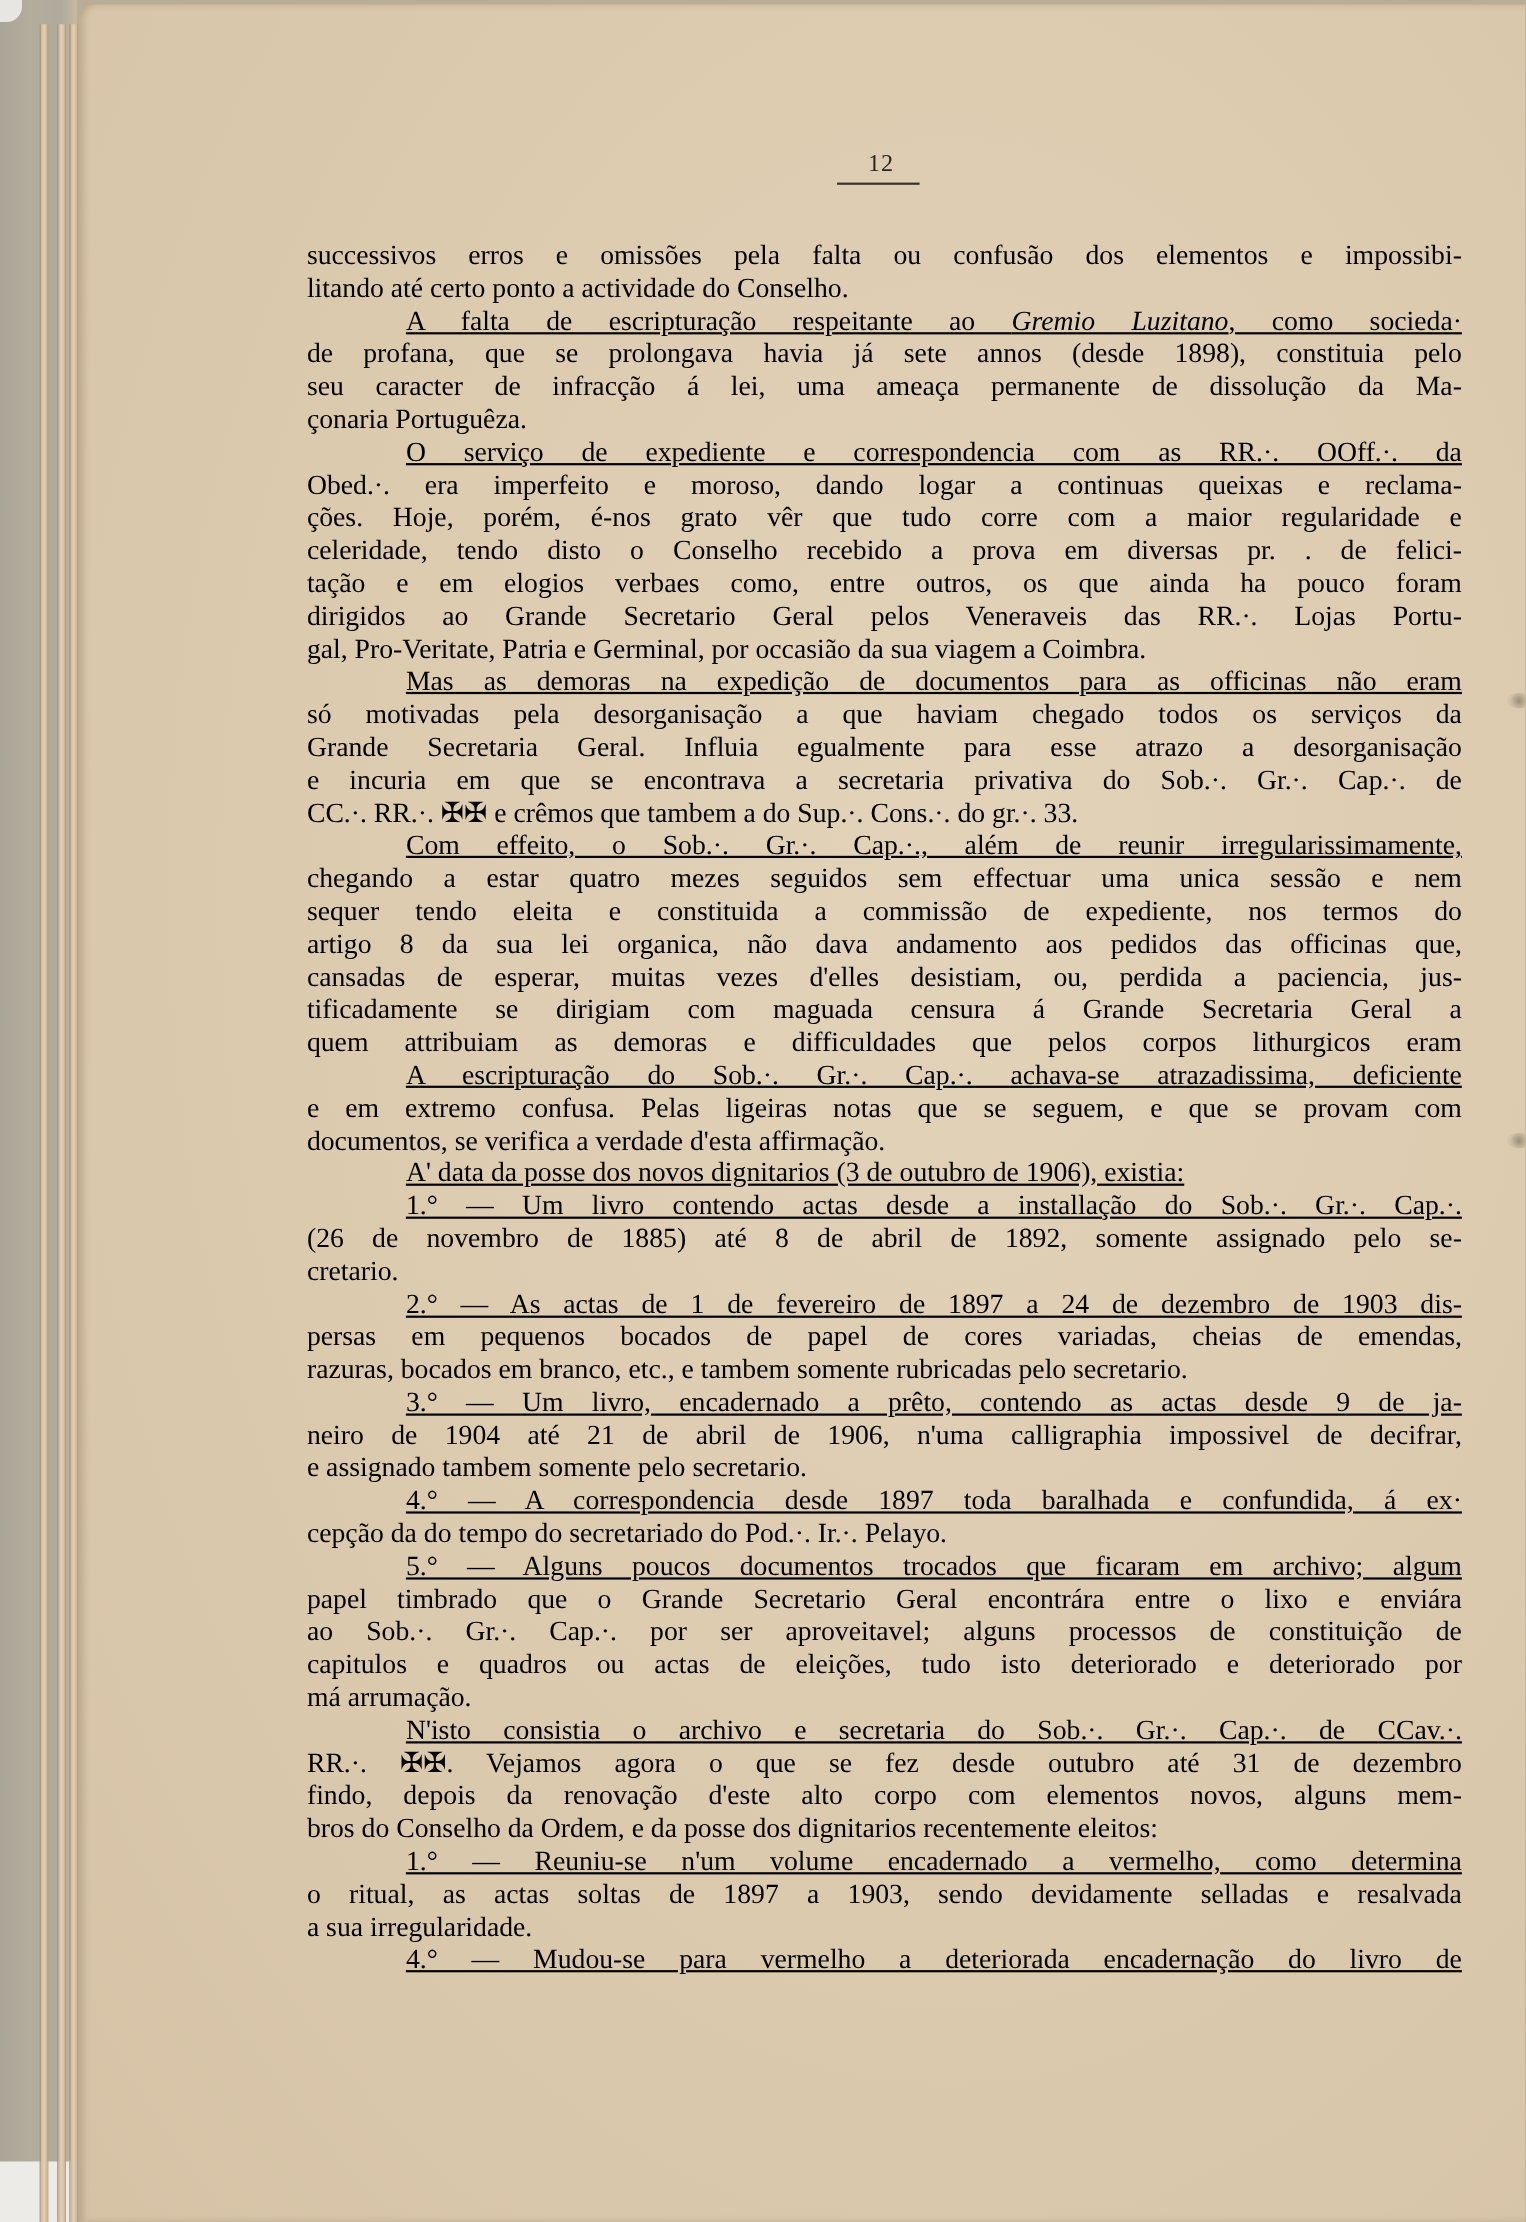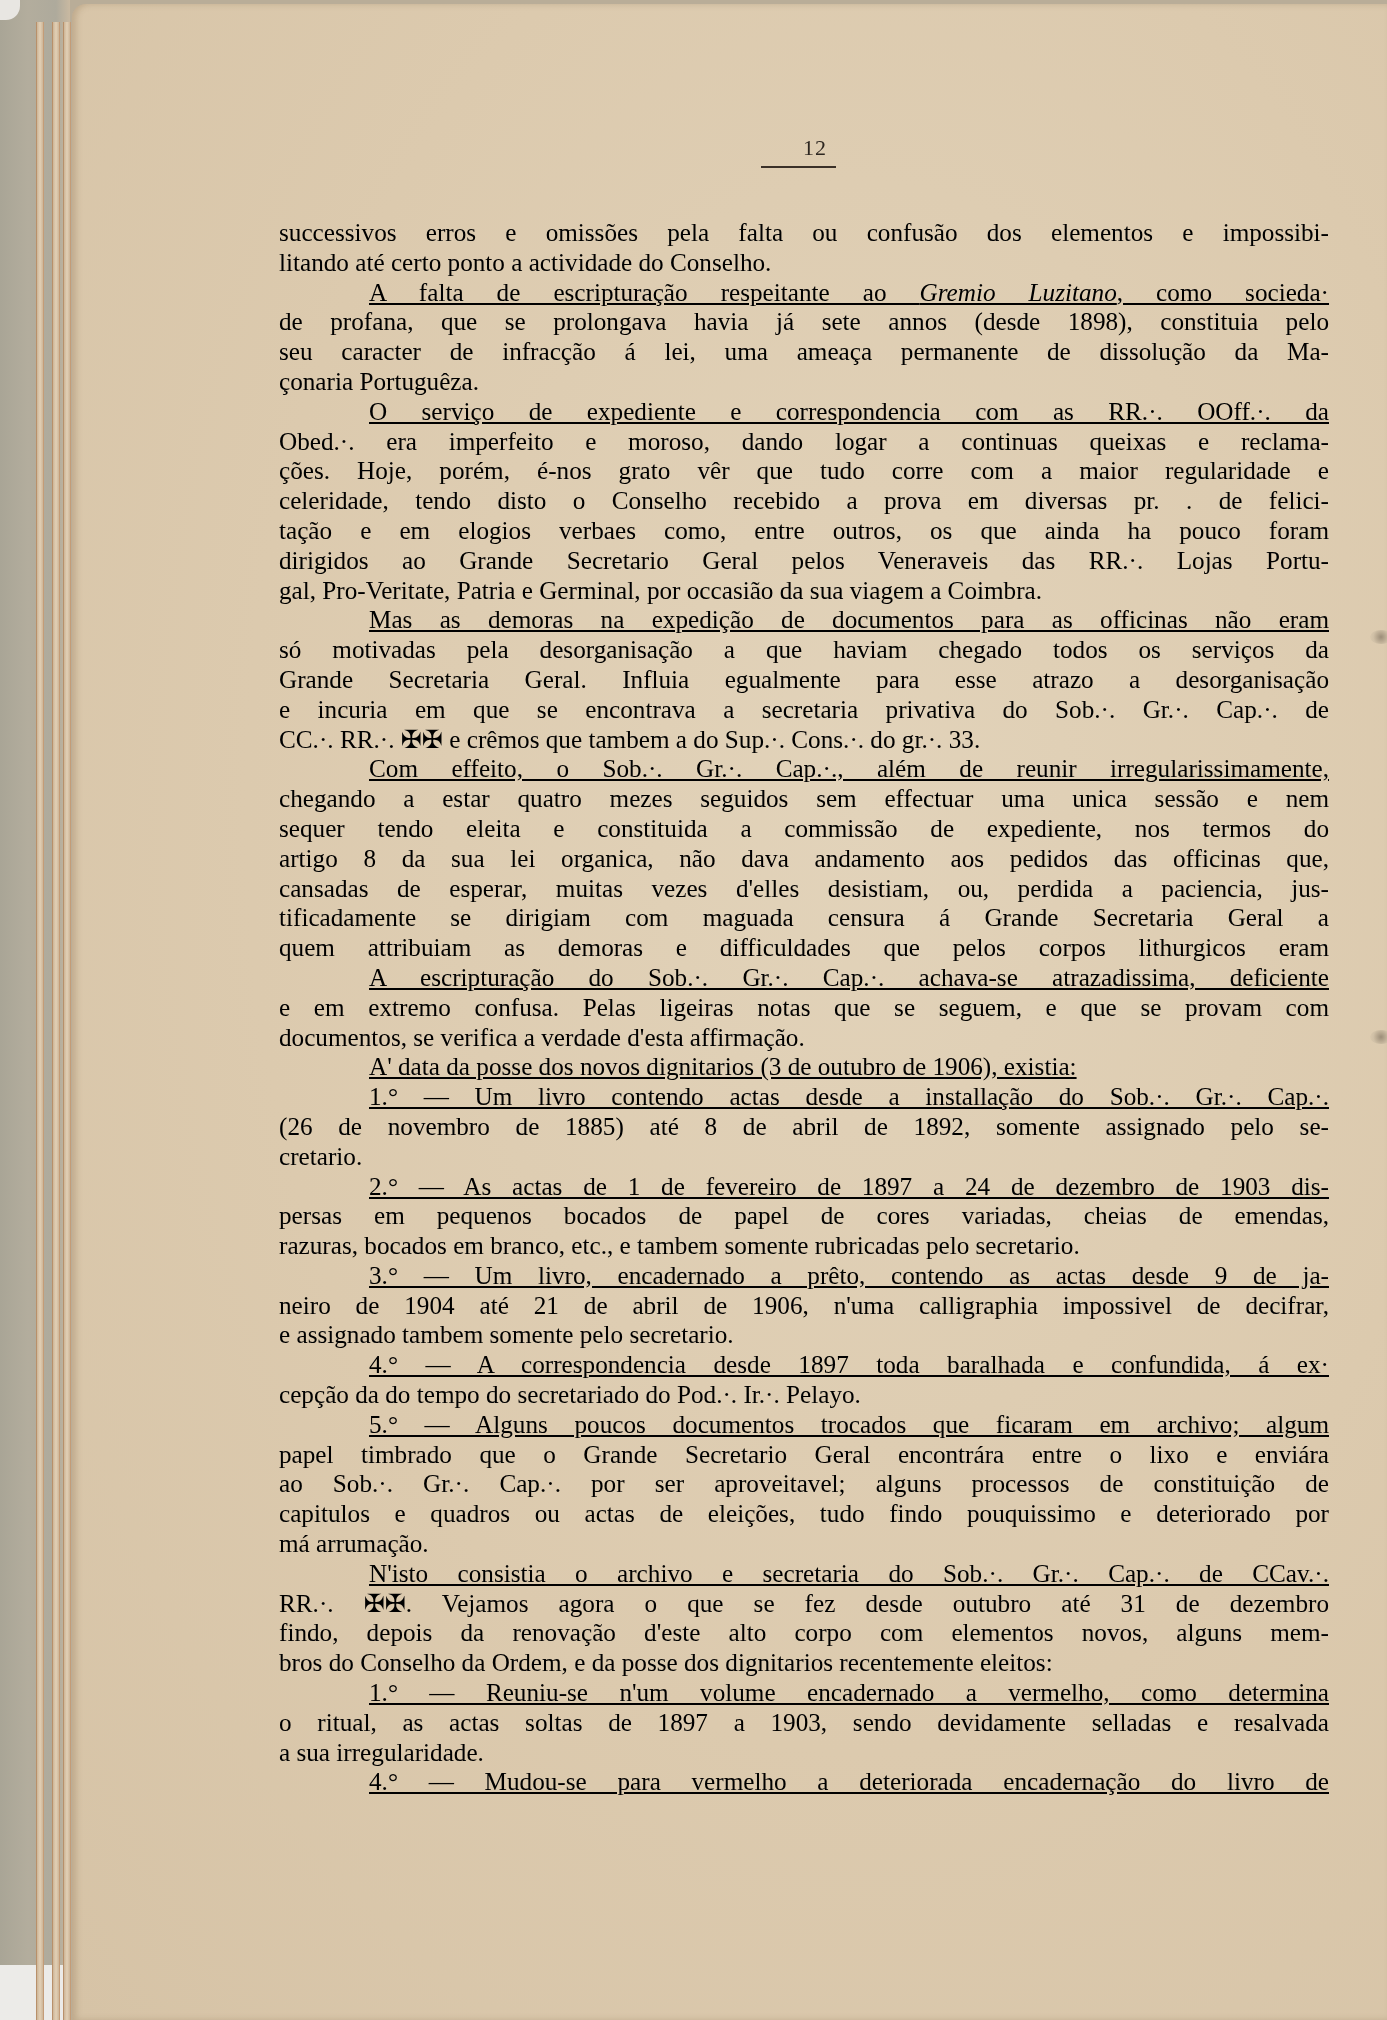--- a/index.html
+++ b/index.html
@@ -25,21 +25,21 @@
       background:linear-gradient(90deg,#cdb597,#e2d0b6,#cdb597);
       border-left:1px solid #b8906a; border-right:1px solid #c49c77;
     }
     .page {
       position:absolute; left:72px; top:4px; width:1315px; height:2016px;
       background: radial-gradient(ellipse at 60% 40%, #e2d3ba 0%, #dccaae 55%, #d6c3a6 100%);
       border-top-left-radius:14px;
       box-shadow: inset 4px 0 6px rgba(120,90,60,0.25);
     }
     .page-number {
-      position:absolute; left:775px; top:135px; width:52px; text-align:right;
+      position:absolute; left:775px; top:135px; width:52px; text-align:center;
       font-size:22px; color:#2d2620; letter-spacing:1px;
     }
     .page-number-rule {
       position:absolute; left:761px; top:166px; width:75px; height:2px;
       background:#3a3028;
     }
     .body-text {
       position:absolute; left:279px; top:218px; width:1050px;
       color:#000000; font-size:25.2px; line-height:29.8px;
     }
@@ -110,21 +110,21 @@
     <span class="ln">persas em pequenos bocados de papel de cores variadas, cheias de emendas,</span>
     <span class="ln last">razuras, bocados em branco, etc., e tambem somente rubricadas pelo secretario.</span>
     <span class="ln indent">3.° — Um livro, encadernado a prêto, contendo as actas desde 9 de ja-</span>
     <span class="ln">neiro de 1904 até 21 de abril de 1906, n'uma calligraphia impossivel de decifrar,</span>
     <span class="ln last">e assignado tambem somente pelo secretario.</span>
     <span class="ln indent">4.° — A correspondencia desde 1897 toda baralhada e confundida, á ex·</span>
     <span class="ln last">cepção da do tempo do secretariado do Pod.·. Ir.·. Pelayo.</span>
     <span class="ln indent">5.° — Alguns poucos documentos trocados que ficaram em archivo; algum</span>
     <span class="ln">papel timbrado que o Grande Secretario Geral encontrára entre o lixo e enviára</span>
     <span class="ln">ao Sob.·. Gr.·. Cap.·. por ser aproveitavel; alguns processos de constituição de</span>
-    <span class="ln">capitulos e quadros ou actas de eleições, tudo findo pouquissimo e deteriorado por</span>
+    <span class="ln">capitulos e quadros ou actas de eleições, tudo isto deteriorado e deteriorado por</span>
     <span class="ln last">má arrumação.</span>
     <span class="ln indent">N'isto consistia o archivo e secretaria do Sob.·. Gr.·. Cap.·. de CCav.·.</span>
     <span class="ln">RR.·. ✠✠. Vejamos agora o que se fez desde outubro até 31 de dezembro</span>
     <span class="ln">findo, depois da renovação d'este alto corpo com elementos novos, alguns mem-</span>
     <span class="ln last">bros do Conselho da Ordem, e da posse dos dignitarios recentemente eleitos:</span>
     <span class="ln indent">1.° — Reuniu-se n'um volume encadernado a vermelho, como determina</span>
     <span class="ln">o ritual, as actas soltas de 1897 a 1903, sendo devidamente selladas e resalvada</span>
     <span class="ln last">a sua irregularidade.</span>
     <span class="ln indent">4.° — Mudou-se para vermelho a deteriorada encadernação do livro de</span>
   </div>

